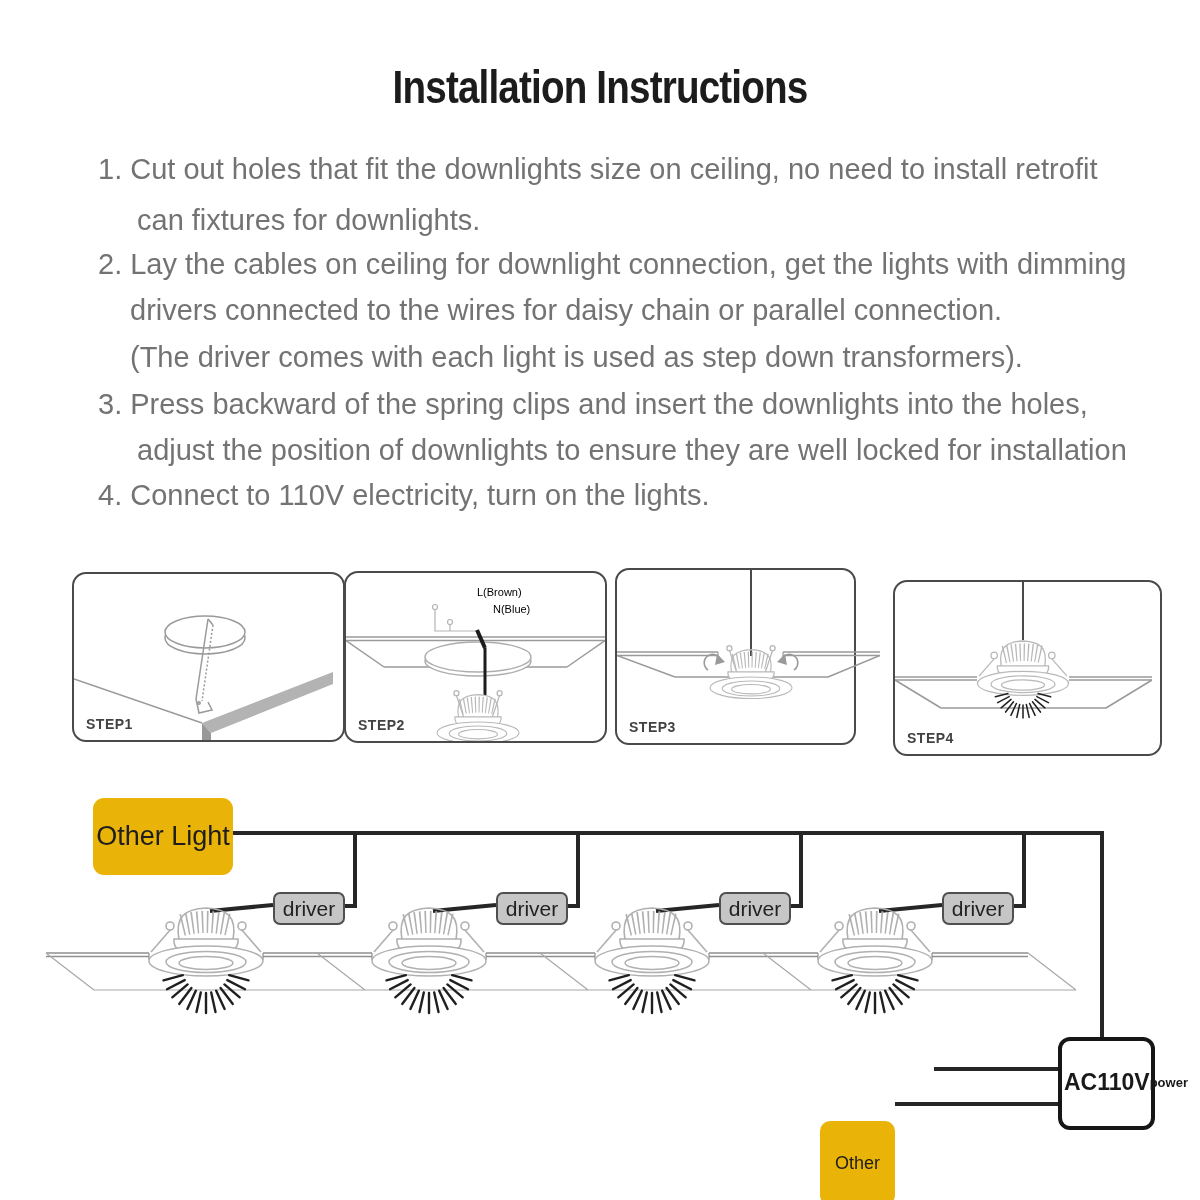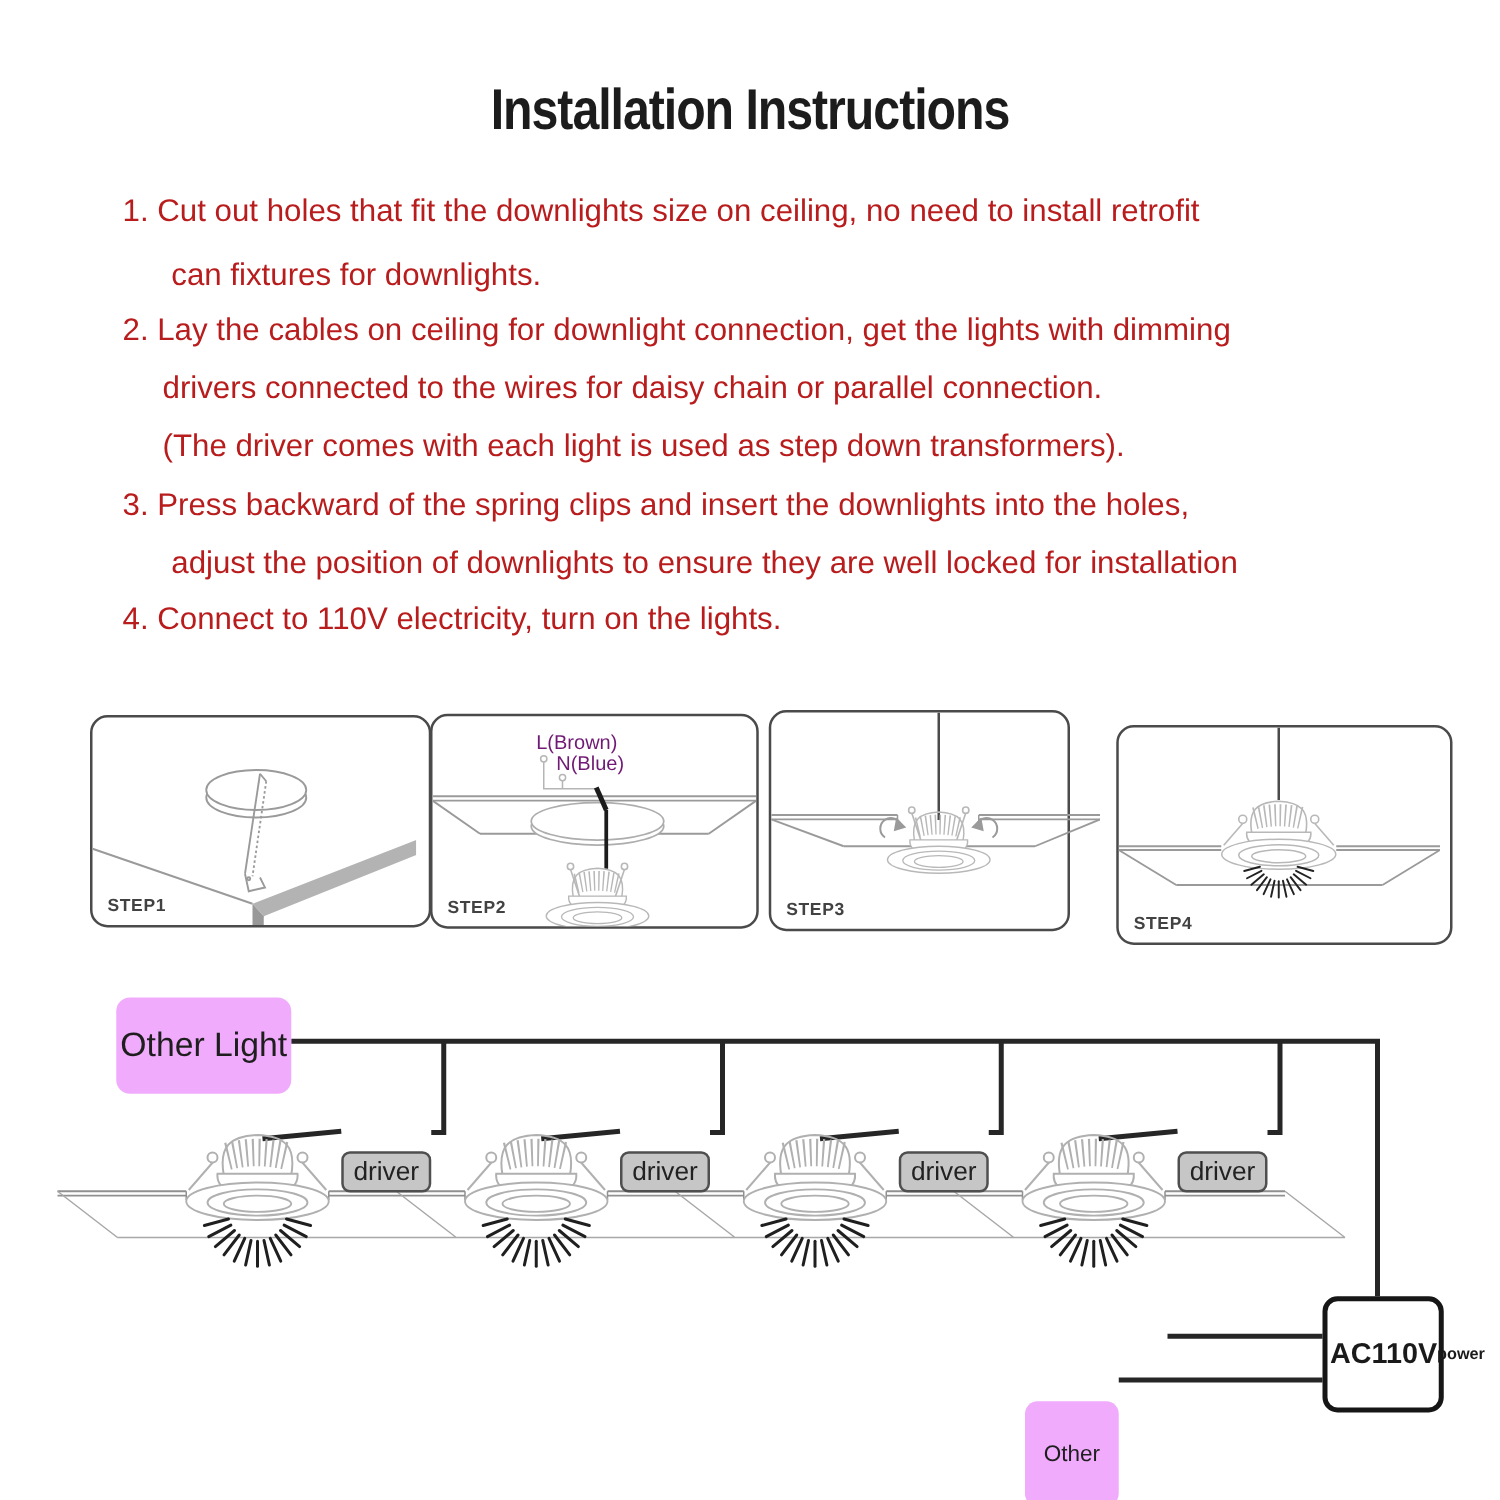--- a/index.html
+++ b/index.html
@@ -4,33 +4,33 @@
 <style>
   html,body{margin:0;padding:0;background:#ffffff;}
   body{width:1200px;height:1200px;position:relative;overflow:hidden;
        font-family:"Liberation Sans", sans-serif;color:#2f2f2f;}
   .abs{position:absolute;}
   
   .page-title{left:0;top:60px;width:1200px;text-align:center;
     font-size:46px;font-weight:bold;color:#1c1c1c;letter-spacing:-1px;
     transform:scaleX(0.84);transform-origin:center;white-space:nowrap;}
   
-  .instr{font-size:25px;color:#b91c1c;white-space:nowrap;line-height:25px;}
+  .instr{font-size:29px;color:#737373;white-space:nowrap;line-height:25px;}
   
   .panel{border:2px solid #4a4a4a;border-radius:14px;background:#fff;box-sizing:border-box;}
   .step-label{position:absolute;left:12px;bottom:8px;font-size:14px;font-weight:bold;
     color:#424242;letter-spacing:.5px;}
   .panel svg{position:absolute;left:0;top:0;}
-  .wire-label{position:absolute;font-size:16px;color:#701a75;white-space:nowrap;}
-  
-  .graybox{background:#f0abfc;border-radius:11px;display:flex;align-items:center;
+  .wire-label{position:absolute;font-size:11px;color:#000000;white-space:nowrap;margin-left:48px;}
+  
+  .graybox{background:#eab308;border-radius:11px;display:flex;align-items:center;
     justify-content:center;color:#1e1e1e;}
   .driverbox{background:#c6c6c6;border:2px solid #4f4f4f;border-radius:7px;
     display:flex;align-items:center;justify-content:center;font-size:21px;color:#222;
-    box-sizing:border-box;margin-top:29px;}
+    box-sizing:border-box;}
   .powerbox{background:#fff;border:4px solid #161616;border-radius:12px;box-sizing:border-box;
     display:flex;flex-direction:row;justify-content:space-between;align-items:center;
     padding:7px 2px 9px 2px;color:#1a1a1a;}
   .powerbox .l1{font-size:23px;font-weight:bold;}
   .powerbox .l2{font-size:13px;font-weight:bold;}
 </style>
 </head>
 <body>
 
 <svg width="0" height="0" style="position:absolute" aria-hidden="true">

